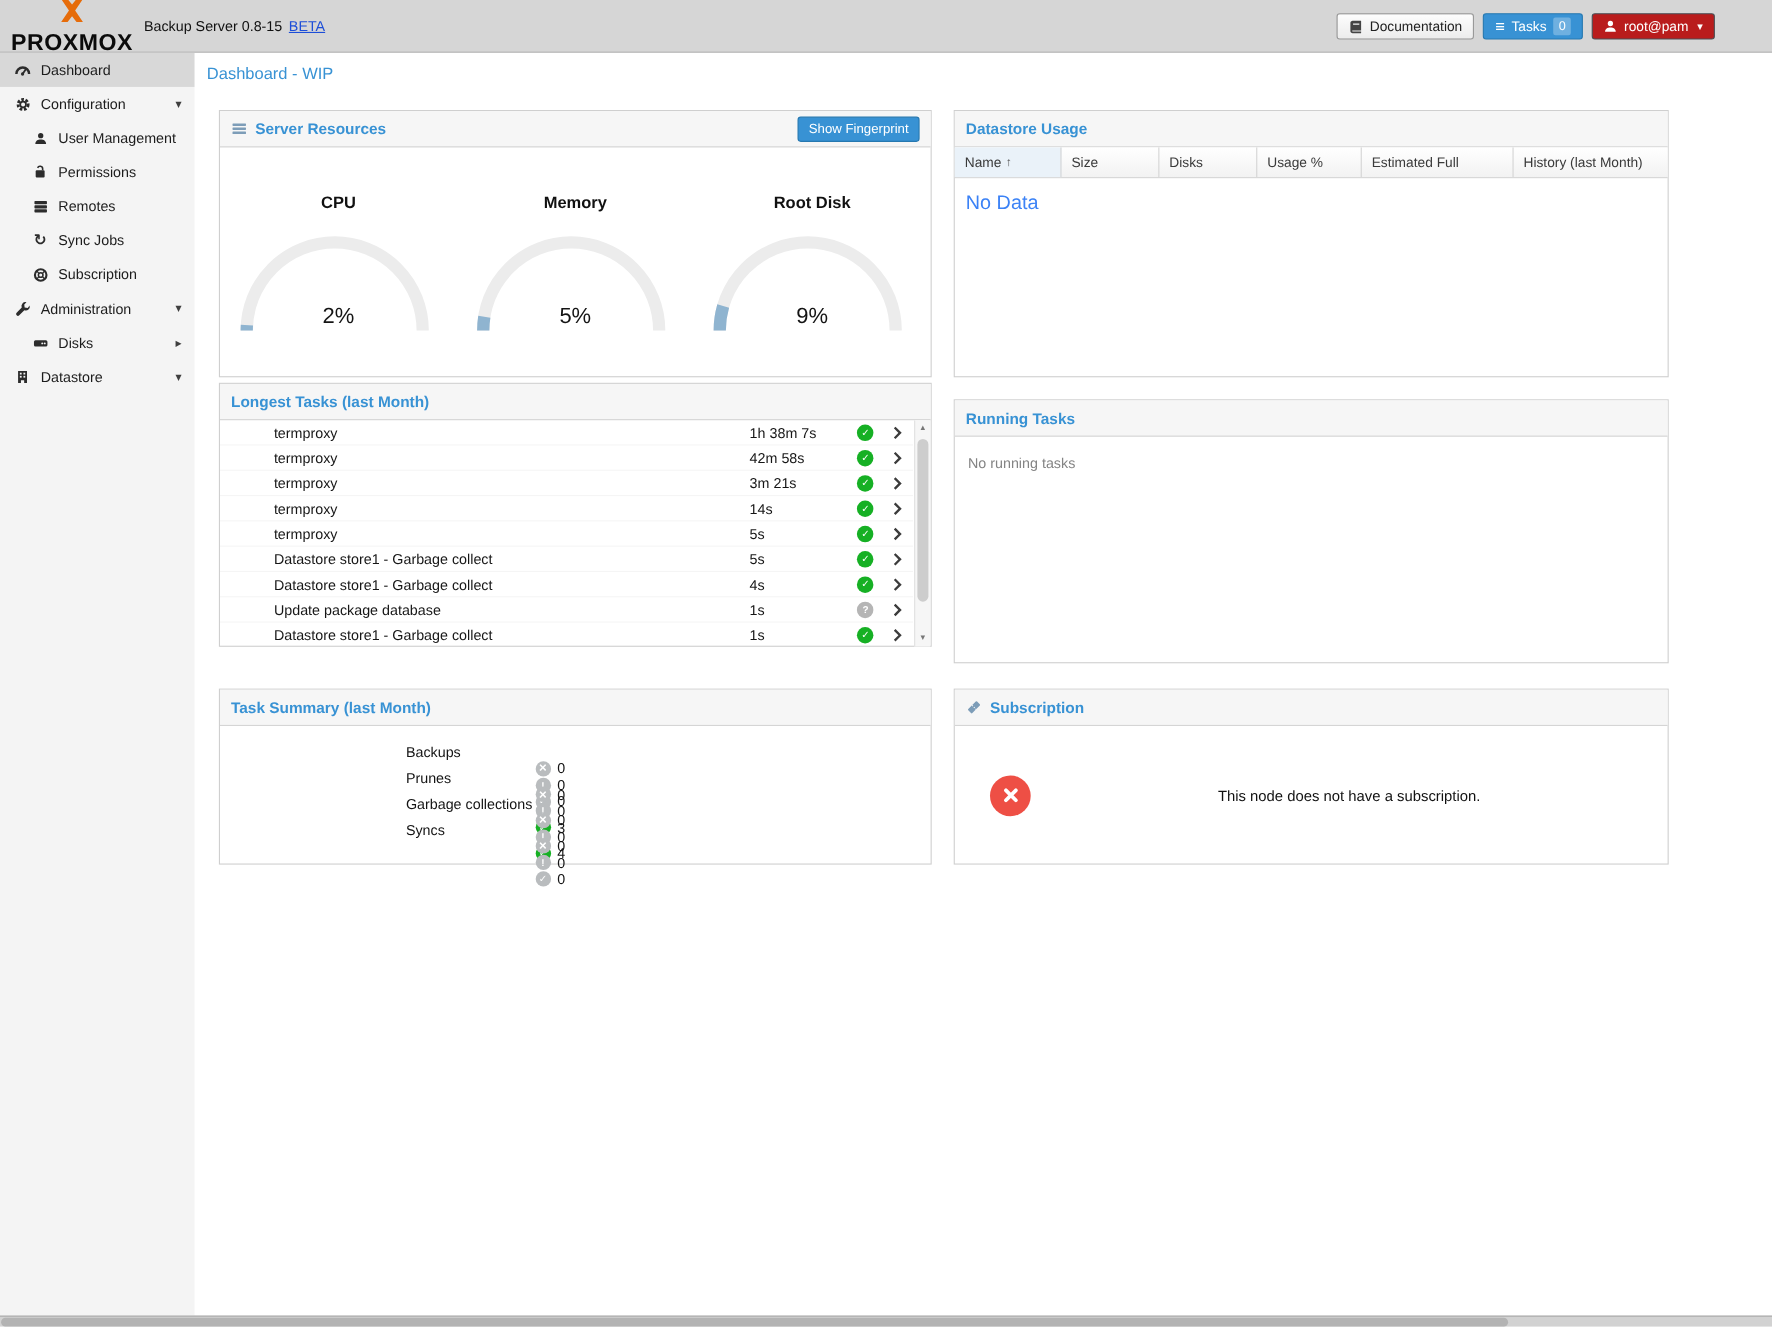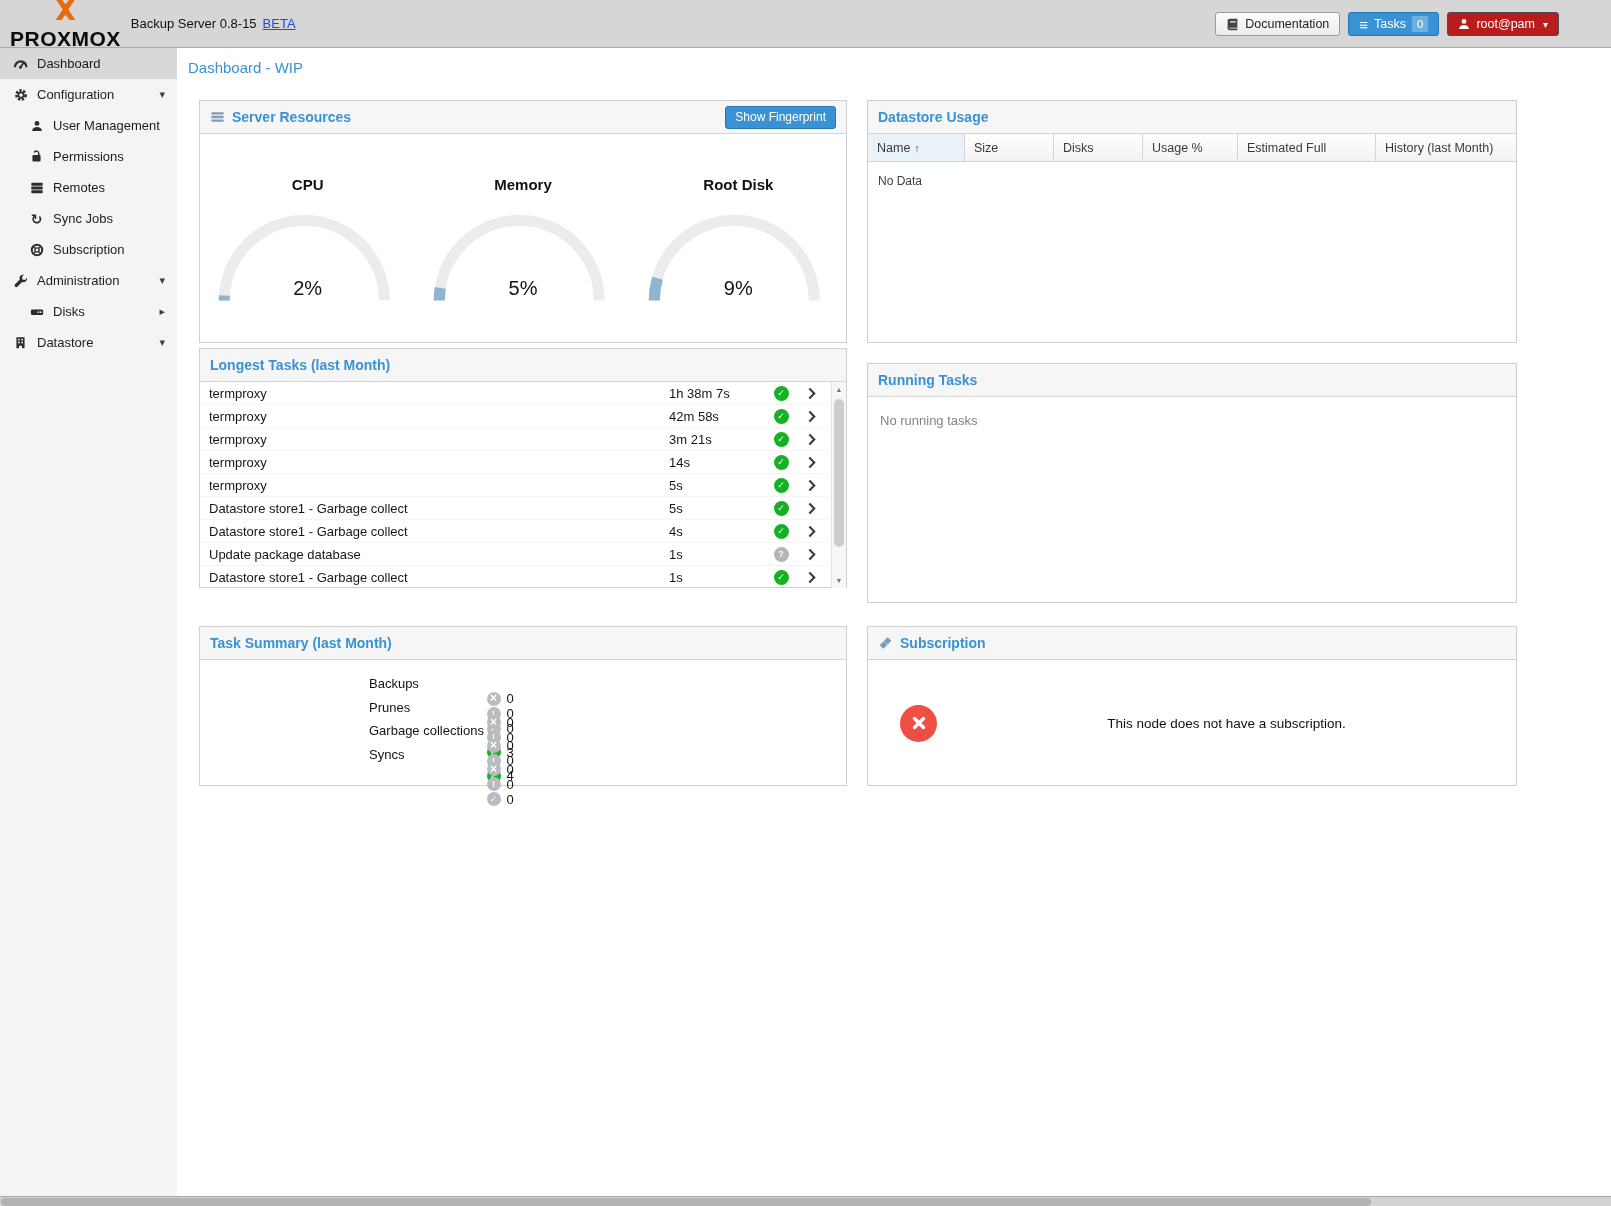--- a/index.html
+++ b/index.html
@@ -71,27 +71,27 @@
   
   .grid-header { display: flex; height: 28px; background: linear-gradient(#fff, #f2f2f2); border-bottom: 1px solid #d4d4d4; }
   .grid-cell { display: flex; align-items: center; gap: 4px; padding: 0 9px; border-right: 1px solid #d4d4d4; font-size: 12.5px; color: #3a3a3a; white-space: nowrap; overflow: hidden; }
   .grid-cell.c1 { width: 97px; background: #eaf2f9; }
   .grid-cell.c2 { width: 89px; }
   .grid-cell.c3 { width: 89px; }
   .grid-cell.c4 { width: 95px; }
   .grid-cell.c5 { width: 138px; }
   .grid-cell.c6 { flex: 1; border-right: none; }
   .sort-arrow { font-size: 11px; color: #555; }
-  .grid-empty { padding: 12px 10px; color: #404040; font-size: 12px; }
+  .grid-empty { padding: 12px 10px; color: #3b82f6; font-size: 18px; }
 
   
   .task-list { position: relative; height: 206px; overflow: hidden; }
   .task-rows { margin-right: 16px; }
   .task-row { height: 23px; display: flex; align-items: center; padding-left: 9px; border-bottom: 1px solid #f5f5f5; }
-  .task-name { width: 460px; font-size: 13px; color: #161616; white-space: nowrap; overflow: hidden; }
+  .task-name { width: 460px; font-size: 13px; color: #161616; white-space: nowrap; overflow: hidden; margin-left: 40px; }
   .task-duration { width: 96px; font-size: 13px; color: #161616; }
   .task-status-cell { width: 32px; display: flex; justify-content: center; }
   .task-status { width: 15px; height: 15px; border-radius: 50%; display: flex; align-items: center; justify-content: center; color: #fff; font-size: 9px; font-weight: bold; }
   .task-status.ok { background: #16b024; }
   .task-status.ok::after { content: "✓"; }
   .task-status.unknown { background: #b5b5b5; }
   .task-status.unknown::after { content: "?"; }
   .task-chevron { width: 30px; display: flex; justify-content: center; cursor: pointer; }
 
   .vscrollbar { position: absolute; top: 0; right: 0; width: 15px; height: 206px; background: #f6f6f6; border-left: 1px solid #e2e2e2; }

